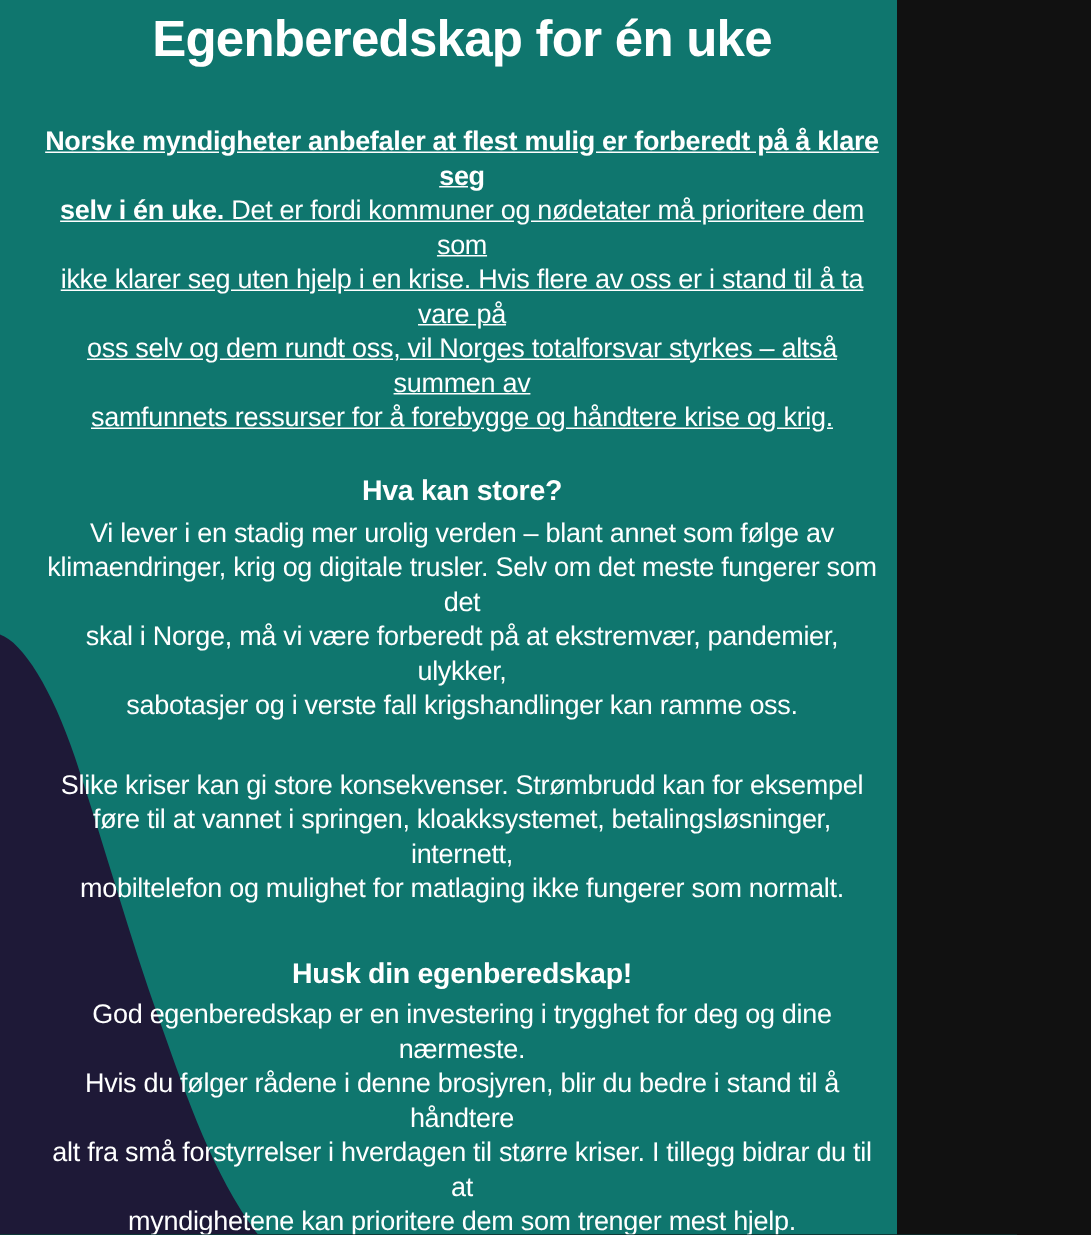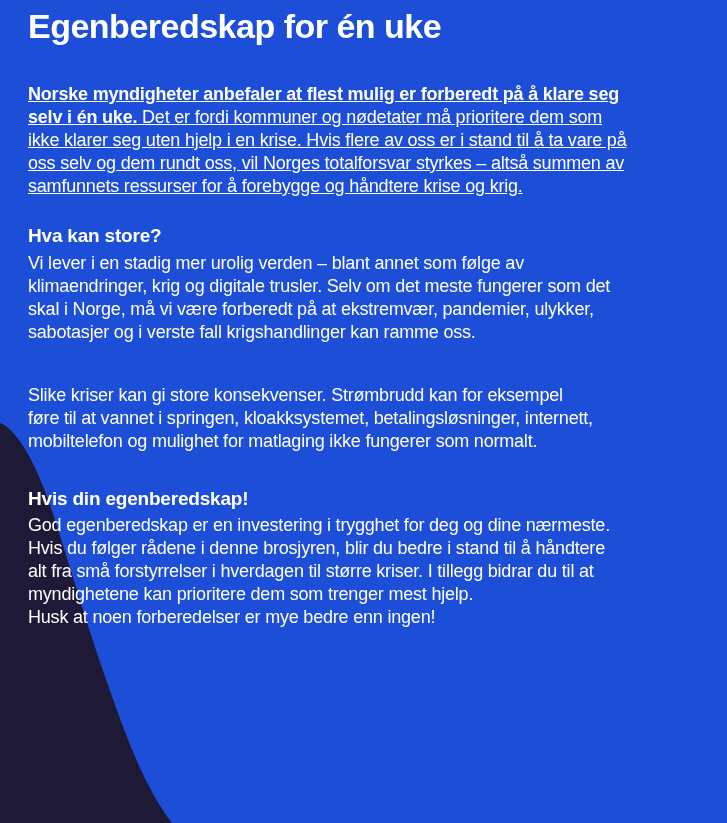--- a/index.html
+++ b/index.html
@@ -2,27 +2,28 @@
 <html><head>
 <meta charset="utf-8">
 <style>
   html, body {
     margin: 0;
     padding: 0;
     background: #111;
   }
   .page {
     position: relative;
-    width: 727px;
+    width: 598px;
     height: 823px;
-    background: #1d4ed8;
+    background: #0f766e;
     overflow: hidden;
     font-family: "Liberation Sans", sans-serif;
     color: #ffffff;
     box-sizing: border-box;
+    text-align: center;
   }
   .blob-svg {
     position: absolute;
     left: 0;
     top: 0;
     width: 727px;
     height: 823px;
     pointer-events: none;
   }
   .content {
@@ -49,21 +50,21 @@
     margin: 0;
     font-size: 19px;
     line-height: 24px;
     font-weight: bold;
     letter-spacing: -0.2px;
   }
   .mt-intro   { margin-top: 84px; }
   .mt-reco    { margin-top: 37px; text-decoration: underline; }
   .mt-head1   { margin-top: 26px; }
   .mt-p3      { margin-top: 4px;  }
-  .mt-p4      { margin-top: 40px; }
+  .mt-p4      { margin-top: 30px; }
   .mt-head2   { margin-top: 34px; }
   .mt-p5      { margin-top: 3px;  }
   .mt-closing { }
 </style>
 </head>
 <body>
 
 <div class="page">
 
   <svg class="blob-svg" viewBox="0 0 727 823" xmlns="http://www.w3.org/2000/svg" aria-hidden="true">
@@ -89,21 +90,21 @@
 
     <p class="body-text mt-p3">Vi lever i en stadig mer urolig verden – blant annet som følge av
 klimaendringer, krig og digitale trusler. Selv om det meste fungerer som det
 skal i Norge, må vi være forberedt på at ekstremvær, pandemier, ulykker,
 sabotasjer og i verste fall krigshandlinger kan ramme oss.</p>
 
     <p class="body-text mt-p4">Slike kriser kan gi store konsekvenser. Strømbrudd kan for eksempel
 føre til at vannet i springen, kloakksystemet, betalingsløsninger, internett,
 mobiltelefon og mulighet for matlaging ikke fungerer som normalt.</p>
 
-    <h2 class="section-heading mt-head2">Hvis din egenberedskap!</h2>
+    <h2 class="section-heading mt-head2">Husk din egenberedskap!</h2>
 
     <p class="body-text mt-p5">God egenberedskap er en investering i trygghet for deg og dine nærmeste.
 Hvis du følger rådene i denne brosjyren, blir du bedre i stand til å håndtere
 alt fra små forstyrrelser i hverdagen til større kriser. I tillegg bidrar du til at
 myndighetene kan prioritere dem som trenger mest hjelp.</p>
 
     <p class="body-text mt-closing">Husk at noen forberedelser er mye bedre enn ingen!</p>
 
   </div>
 </div>

